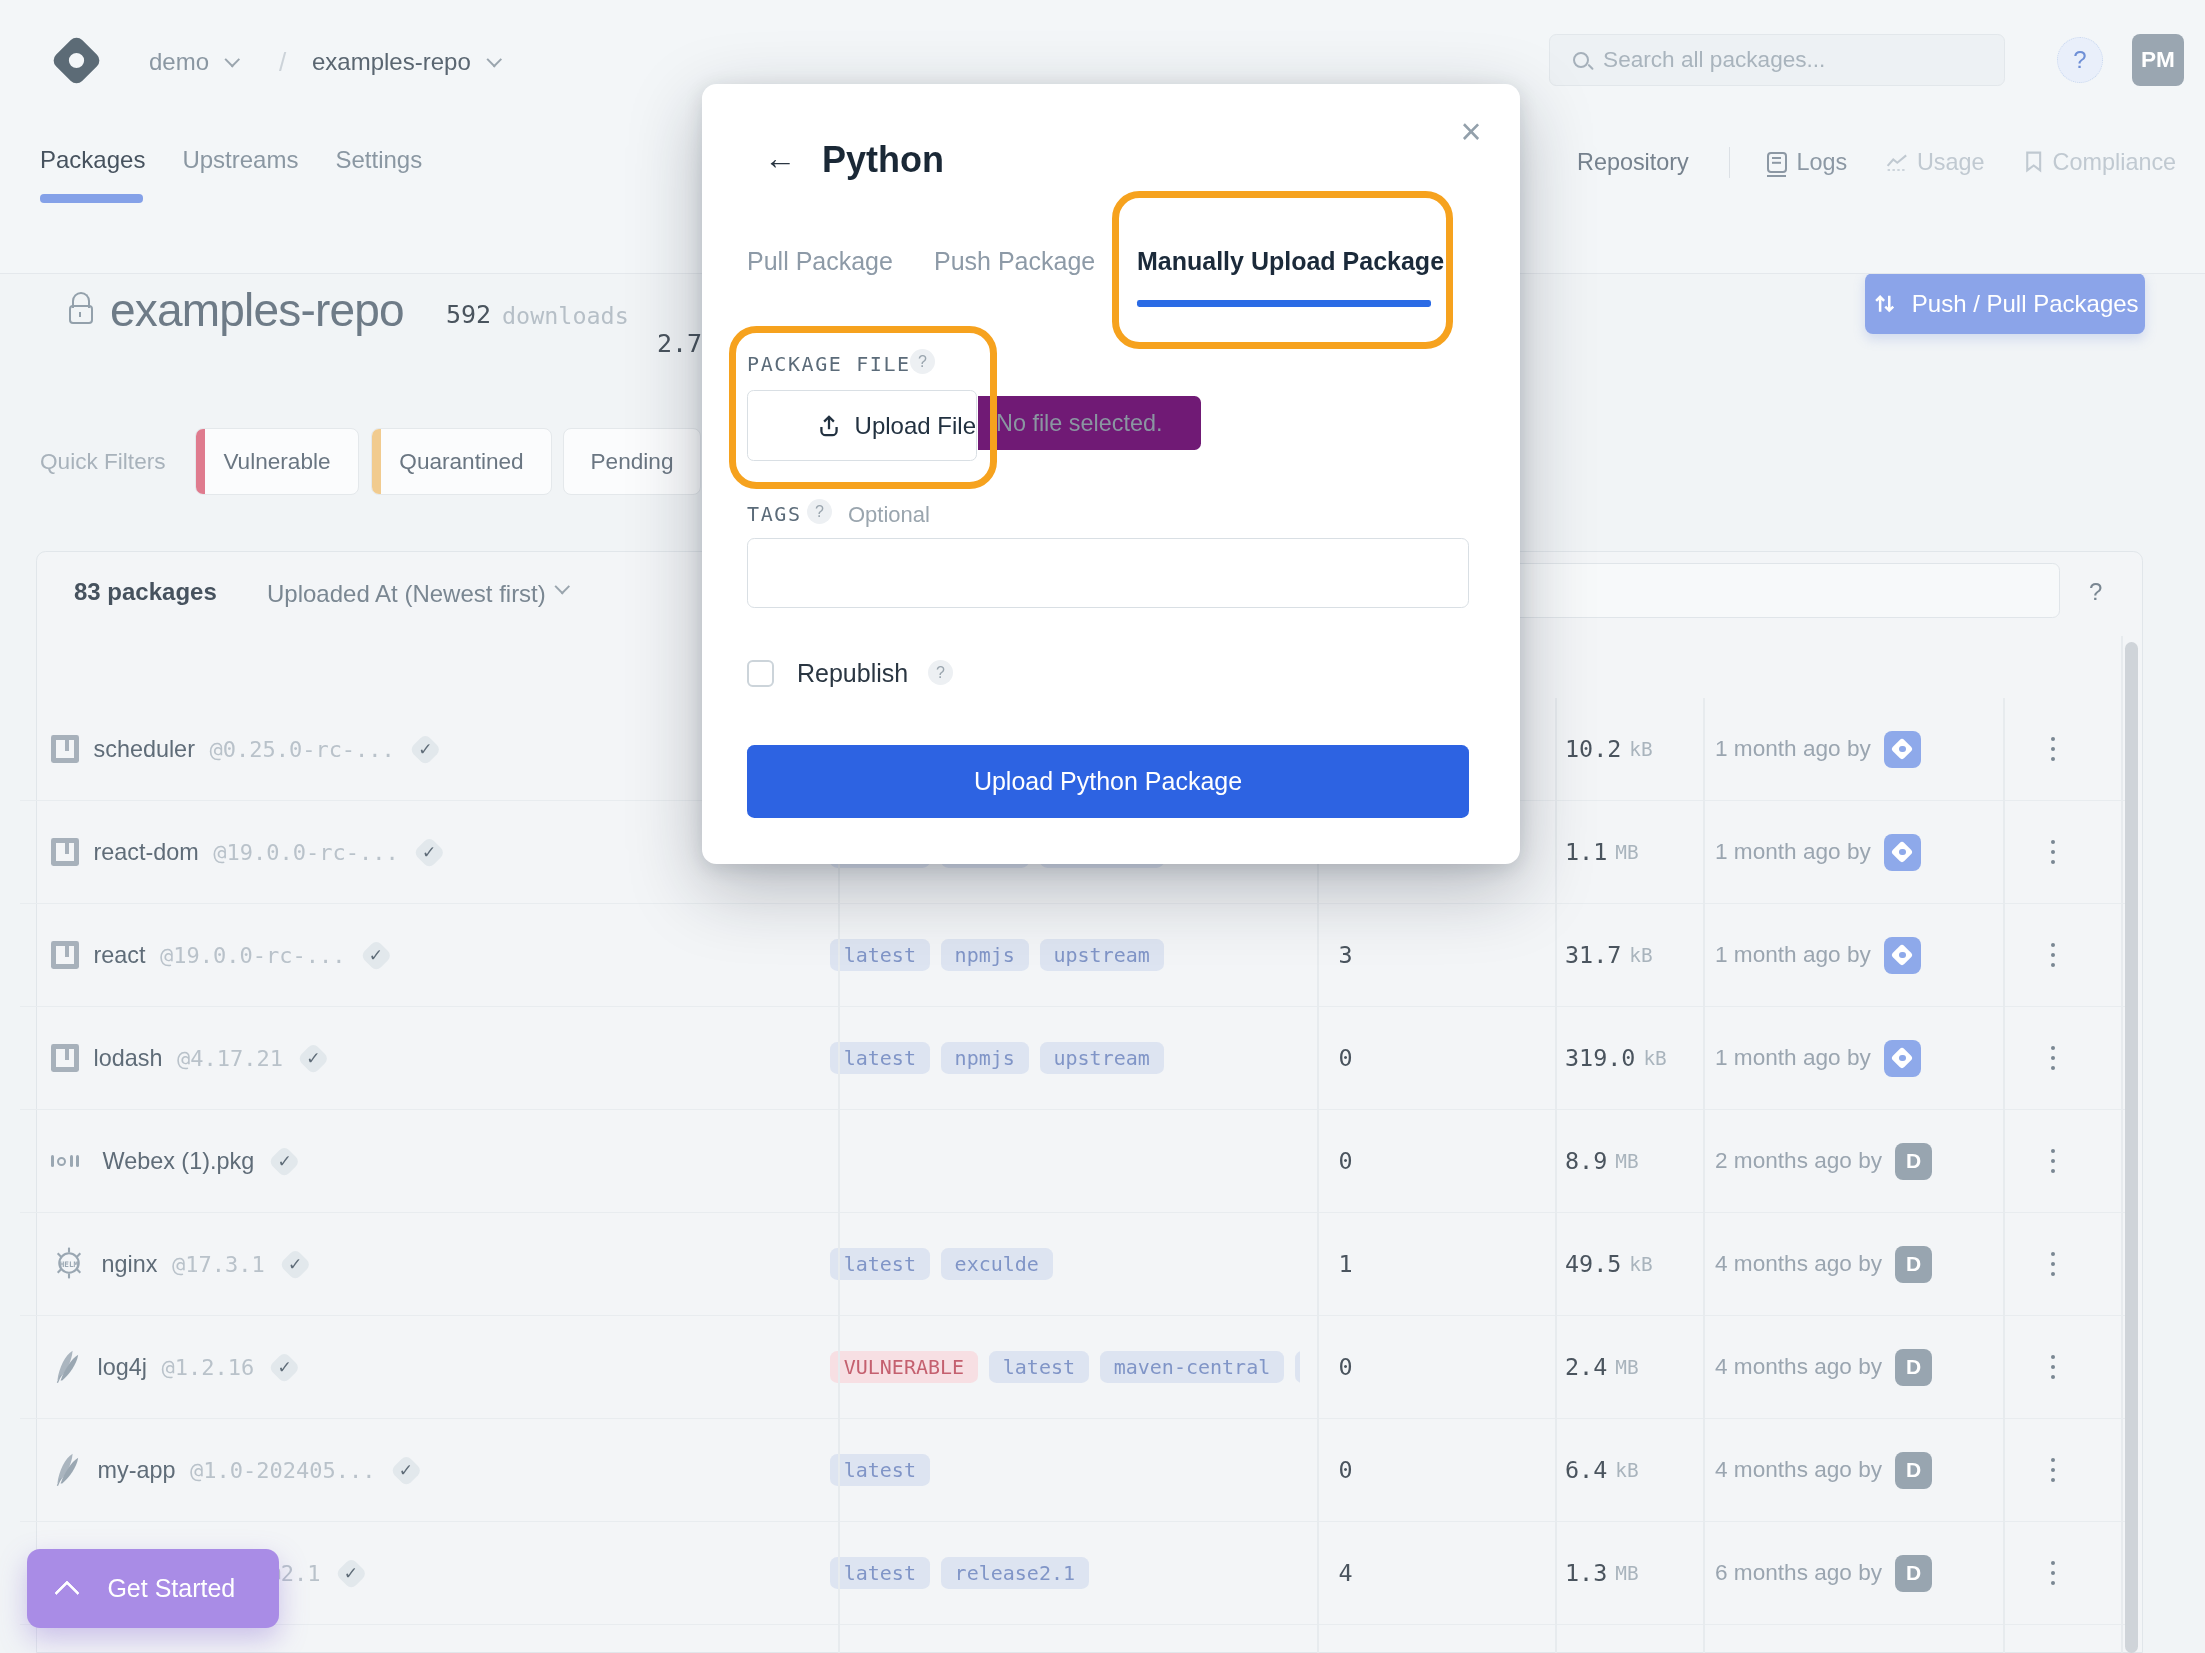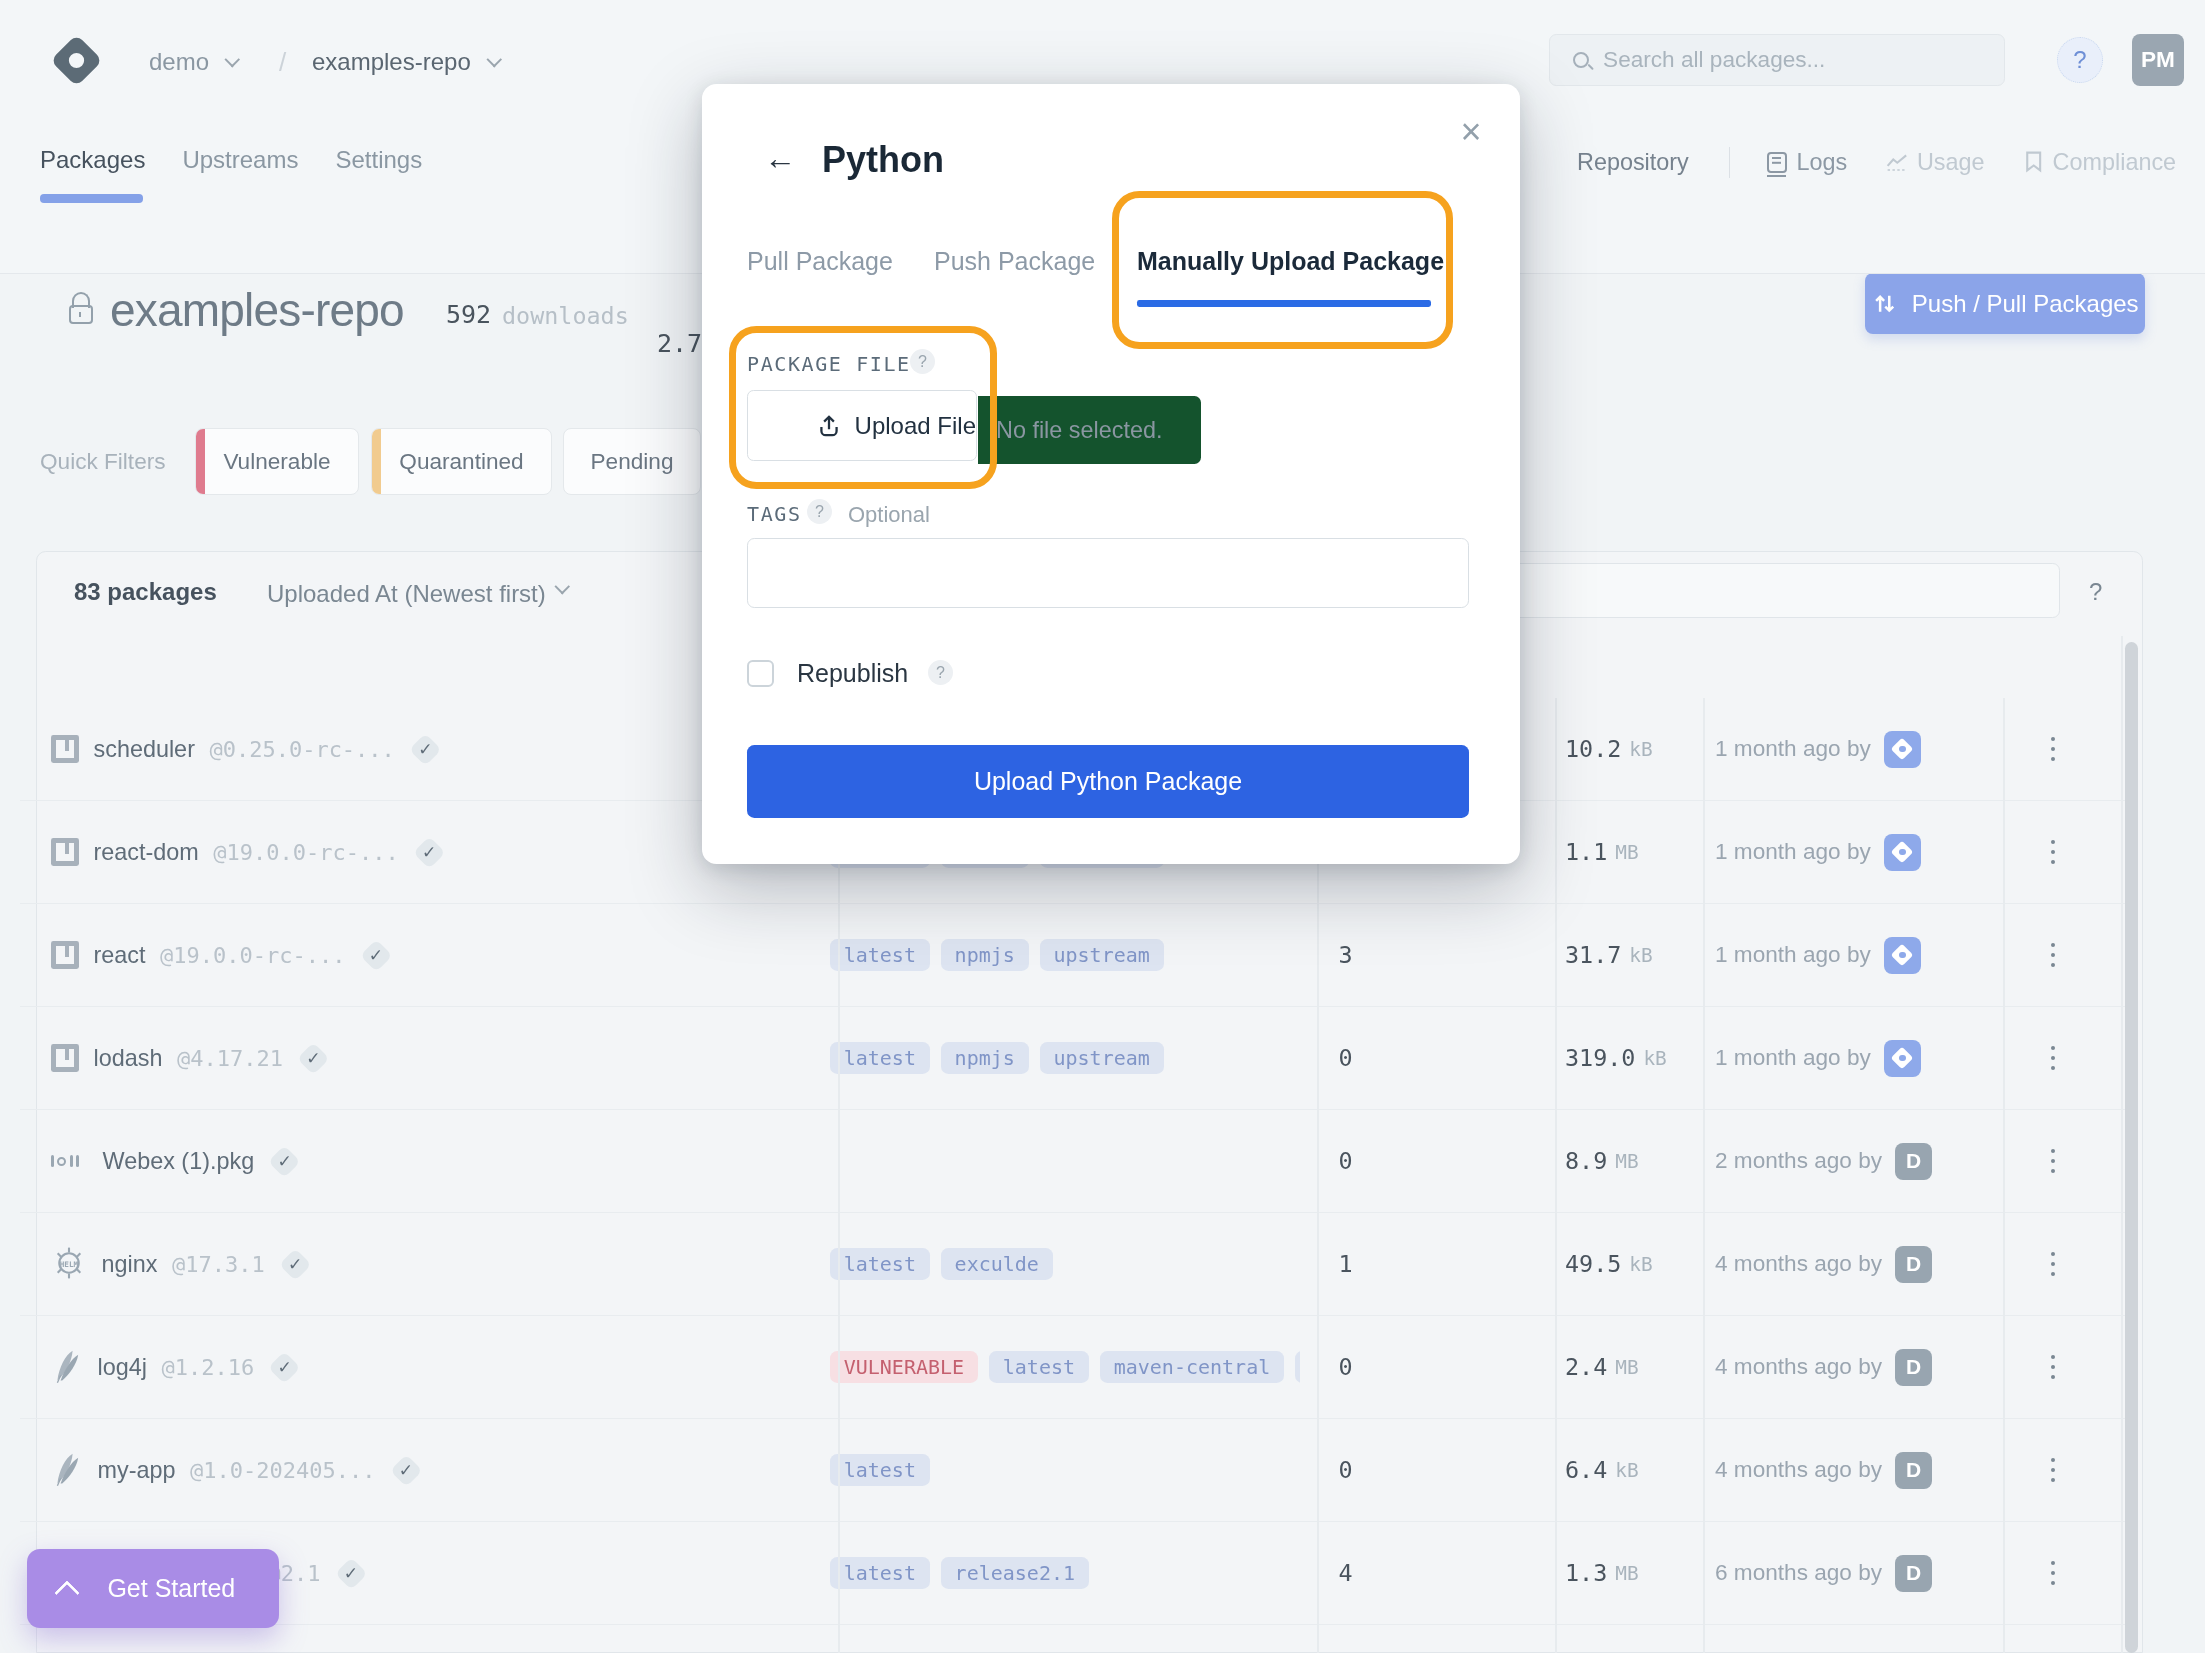--- a/index.html
+++ b/index.html
@@ -97,21 +97,21 @@
   #modal { position:absolute; left:702px; top:84px; width:818px; height:780px; background:#ffffff; border-radius:14.5px; box-shadow:0 24px 73px rgba(20,30,45,.28), 0 4.8px 19.4px rgba(20,30,45,.12); z-index:50; }
   #modal-close { position:absolute; left:1450px; top:111px; width:42px; height:42px; font-size:36px; color:#93a0ab; display:flex; align-items:center; justify-content:center; cursor:pointer; z-index:51; }
   #modal-back { position:absolute; left:759px; top:137px; width:42px; height:42px; font-size:32px; color:#2a3642; display:flex; align-items:center; justify-content:center; cursor:pointer; z-index:51; }
   #modal-title { position:absolute; left:822px; top:139px; font-size:36px; font-weight:bold; color:#1a2836; z-index:51; }
   .mtab { position:absolute; top:247px; font-size:25px; color:#8d9aa7; cursor:pointer; z-index:51; white-space:nowrap; }
   .mtab.active { color:#1b2a3a; font-weight:600; }
   #mtab-underline { position:absolute; left:1137px; top:300px; width:294px; height:7.3px; background:#2b6be5; border-radius:2.4px; z-index:51; }
   .mlabel { position:absolute; font-size:20px; letter-spacing:1.6px; color:#5b6b79; z-index:51; }
   .qchip { position:absolute; width:25px; height:25px; border-radius:50%; background:#edf0f3; color:#9aa5ae; font-size:16px; display:flex; align-items:center; justify-content:center; z-index:51; cursor:pointer; }
   #upload-btn { position:absolute; left:747px; top:390px; width:230px; height:71px; background:#ffffff; border:1.6px solid #d9dfe4; border-radius:6.5px; display:flex; align-items:center; justify-content:flex-end; gap:13px; font-size:24px; font-weight:500; color:#223140; cursor:pointer; z-index:52; }
-  #nofile { position:absolute; left:978px; top:396px; width:223px; height:68px; background:#14532d; border-radius:0 6.5px 6.5px 0; display:flex; align-items:center; padding-left:18px; font-size:23.4px; color:#8a96a1; z-index:51; }
+  #nofile { position:absolute; left:978px; top:396px; width:223px; height:54px; background:#701a75; border-radius:0 6.5px 6.5px 0; display:flex; align-items:center; padding-left:18px; font-size:23.4px; color:#8a96a1; z-index:51; }
   #opt { position:absolute; left:848px; top:502px; font-size:22px; color:#9aa5ae; z-index:51; }
   #tags-input { position:absolute; left:747px; top:538px; width:722px; height:70px; background:#fff; border:1.6px solid #d9dfe4; border-radius:7.3px; z-index:51; font-size:23.4px; color:#46525e; padding:0 19.4px; outline:none; font-family:inherit; }
   #republish-box { position:absolute; left:747px; top:660px; width:27.4px; height:27.4px; border:2px solid #ccd4da; border-radius:5.7px; background:#fff; z-index:51; cursor:pointer; }
   #republish-label { position:absolute; left:797px; top:659px; font-size:25px; color:#2a3642; z-index:51; }
   #submit-btn { position:absolute; left:747px; top:745px; width:722px; height:73px; background:#2d63e2; border-radius:7.3px; display:flex; align-items:center; justify-content:center; color:#fff; font-size:25px; font-weight:500; cursor:pointer; z-index:51; }
   .ring { position:absolute; border:7.3px solid #f6a21e; border-radius:27.4px; z-index:60; pointer-events:none; }
   #ring-tab { left:1112px; top:191px; width:341px; height:158px; }
   #ring-file { left:729px; top:326px; width:268px; height:163px; }
 
   

